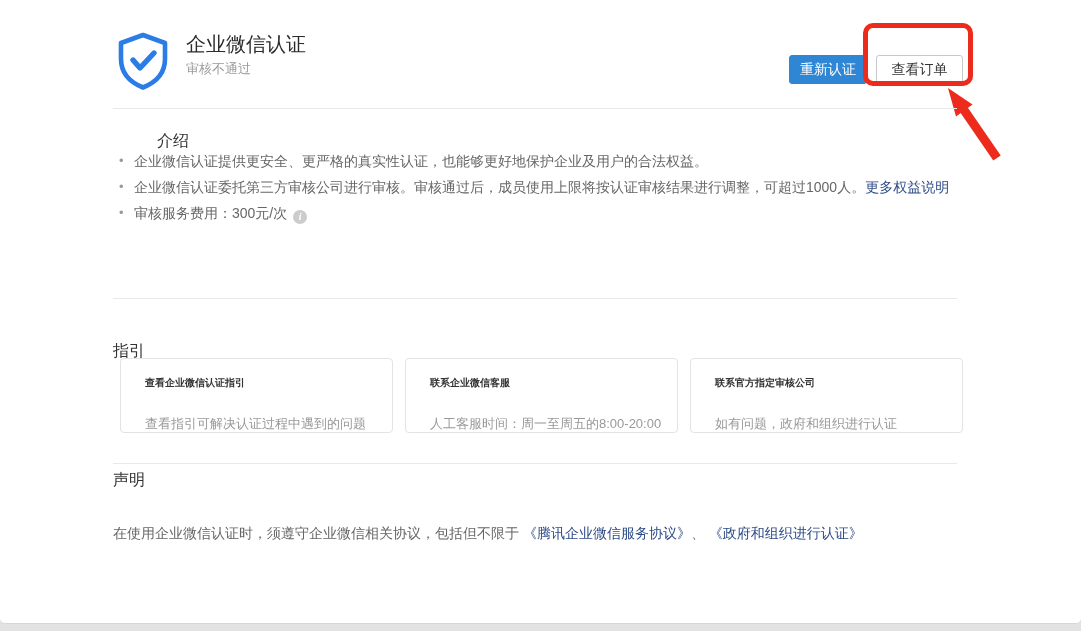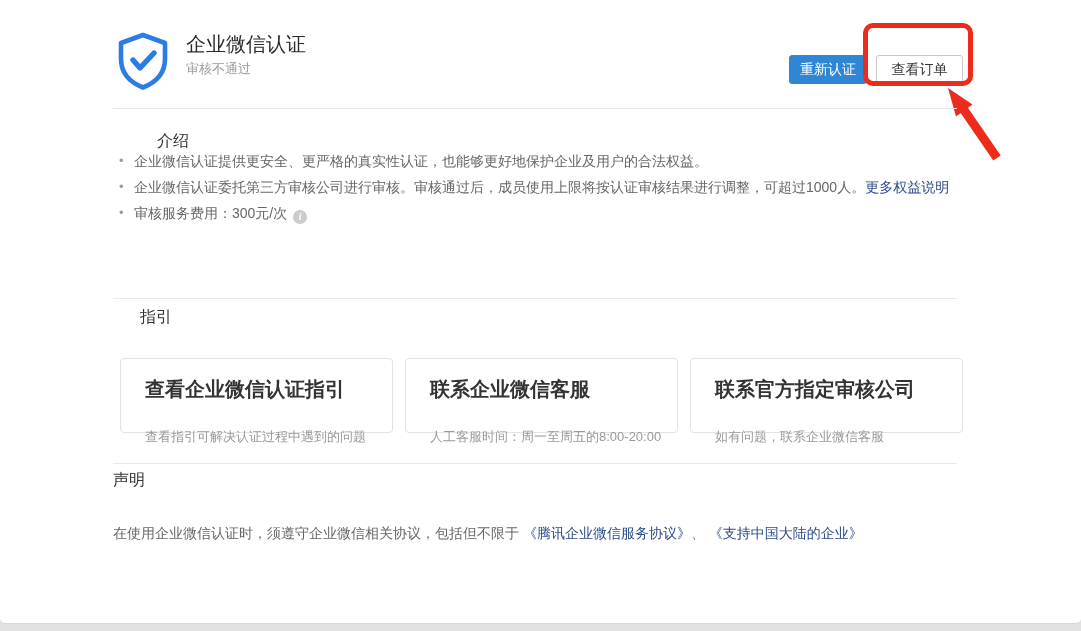--- a/index.html
+++ b/index.html
@@ -60,21 +60,21 @@
   }
   .divider-1 { top:108px; }
   .divider-2 { top:298px; }
   .divider-3 { top:463px; }
   
   .section-heading {
     position:absolute; left:113px;
     font-size:16px; color:#333333; font-weight:400;
   }
   .h-intro { top:131px;margin-left:44px; }
-  .h-guide { top:307px;margin-left:27px; }
+  .h-guide { top:341px; }
   .h-statement { top:470px; }
   
   .intro-list {
     position:absolute; left:113px; top:148px; width:860px;
     list-style:none;
   }
   .intro-list li {
     position:relative;
     padding-left:21px;
     font-size:14px; color:#666666; line-height:26px;
@@ -99,21 +99,21 @@
     display:flex; gap:12px;
   }
   .guide-card {
     width:273px; height:75px;
     border:1px solid #e3e3e3; border-radius:4px;
     padding:17px 0 0 24px;
     background:#fff;
     cursor:pointer;
   }
   .guide-card .card-title {
-    font-size:20px; color:#333333; font-weight:700;
+    font-size:10px; color:#333333; font-weight:700;
   }
   .guide-card .card-desc {
     margin-top:25px;
     font-size:13px; color:#999999;
     white-space:nowrap;
   }
   
   .statement-text {
     position:absolute; left:113px; top:522px; width:880px;
     font-size:14px; color:#666666; line-height:22px;
@@ -165,24 +165,24 @@
       <div class="guide-card">
         <div class="card-title">查看企业微信认证指引</div>
         <div class="card-desc">查看指引可解决认证过程中遇到的问题</div>
       </div>
       <div class="guide-card">
         <div class="card-title">联系企业微信客服</div>
         <div class="card-desc">人工客服时间：周一至周五的8:00-20:00</div>
       </div>
       <div class="guide-card">
         <div class="card-title">联系官方指定审核公司</div>
-        <div class="card-desc">如有问题，联系企业微信客服</div>
+        <div class="card-desc">如有问题，政府和组织进行认证</div>
       </div>
     </div>
 
     <div class="divider divider-3"></div>
     <div class="section-heading h-statement">声明</div>
     <div class="statement-text">
-      <span>在使用企业微信认证时，须遵守企业微信相关协议，包括但不限于 </span><a class="link">《腾讯企业微信服务协议》</a><span>、 </span><a class="link">《支持中国大陆的企业》</a>
+      <span>在使用企业微信认证时，须遵守企业微信相关协议，包括但不限于 </span><a class="link">《腾讯企业微信服务协议》</a><span>、 </span><a class="link">《政府和组织进行认证》</a>
     </div>
 
   </div>
 </div>
 
 </body></html>

